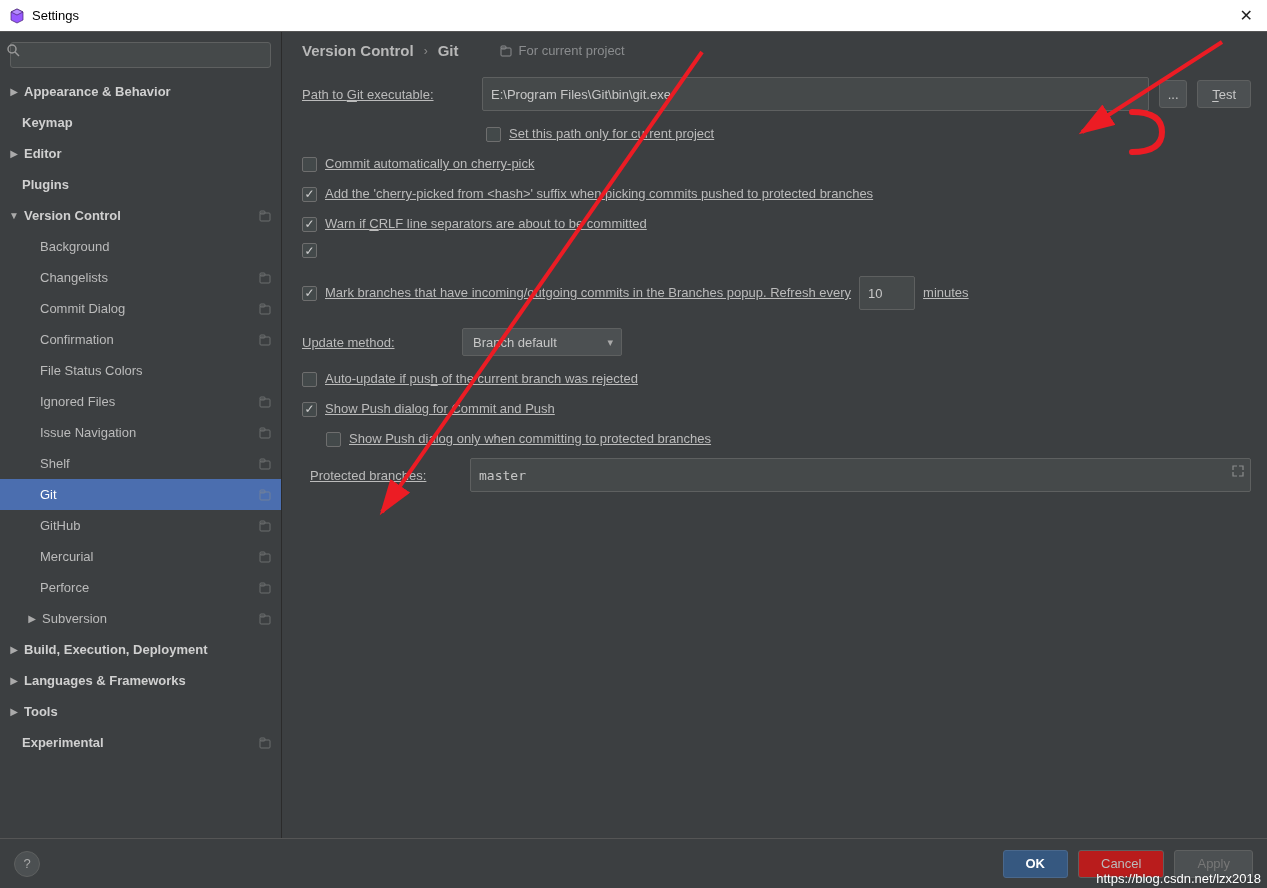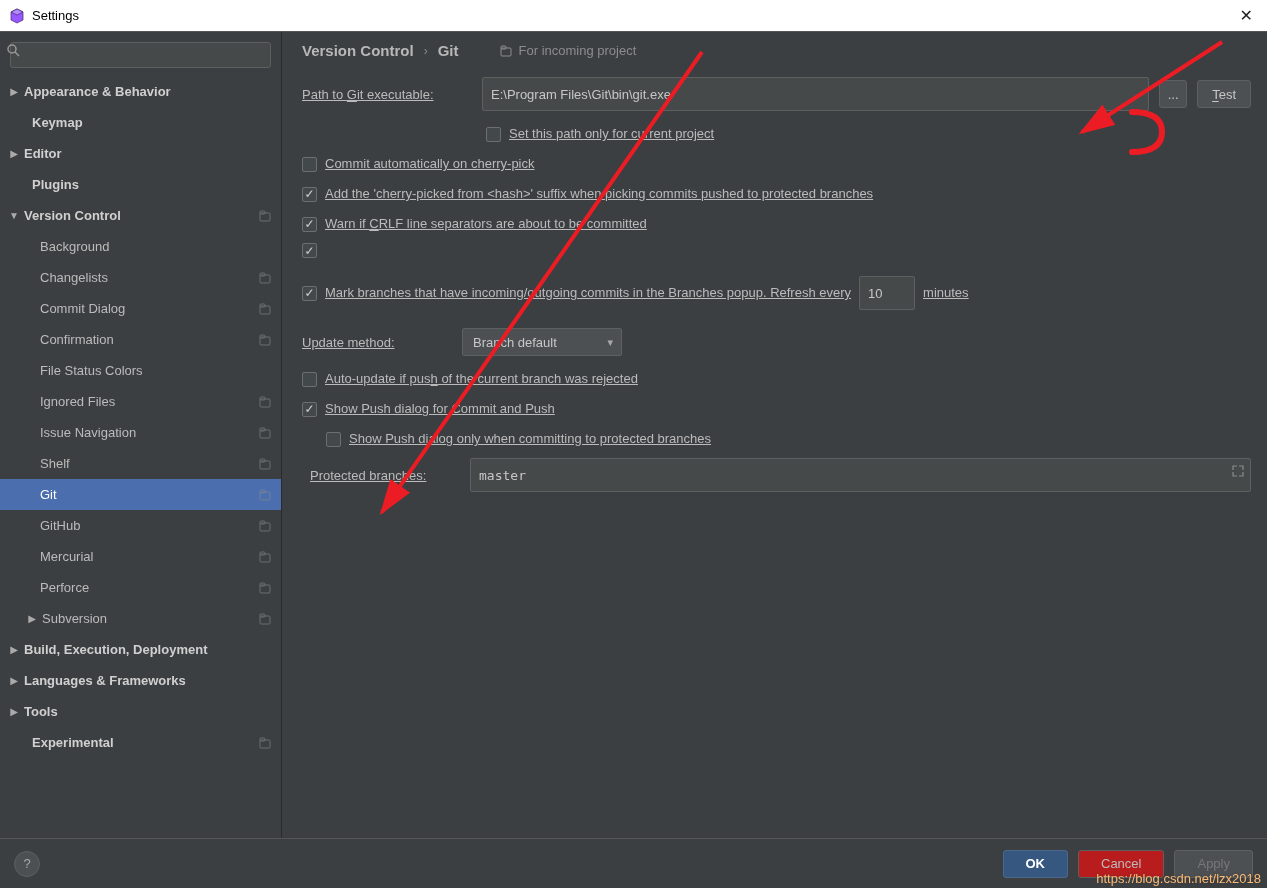--- a/index.html
+++ b/index.html
@@ -66,21 +66,21 @@
     cursor: pointer;
     white-space: nowrap;
   }
   .tree-item.selected { background: #4b6eaf; color: #fff; }
   .tree-arrow { width: 20px; display: inline-flex; justify-content: center; color: #aaa; font-size: 10px; }
   .tree-label { flex: 1; }
   .tree-badge { width: 16px; display: inline-flex; justify-content: center; color: #8a8c8c; }
   .tree-badge svg { opacity: 0.6; }
   .bold { font-weight: 600; color: #d0d0d0; }
   .tree-item.selected .tree-label { color: #fff; }
-  .lvl0 { padding-left: 32px; }
+  .lvl0 { padding-left: 22px; }
   .lvl0.with-arrow { padding-left: 4px; }
   .lvl1 { padding-left: 40px; }
   .lvl1.with-arrow { padding-left: 22px; }
   
   .content {
     flex: 1;
     background: #3c3f41;
     padding: 10px 16px 10px 20px;
     overflow: auto;
     position: relative;
@@ -181,21 +181,21 @@
   }
   .footer-buttons { display: flex; gap: 10px; }
   .footer-btn {
     height: 28px; padding: 0 22px; border-radius: 3px; cursor: pointer;
     font-size: 13px; border: 1px solid #5e6060;
   }
   .footer-btn.primary { background: #365880; color: #fff; border-color: #4a688c; font-weight: 600; }
   .footer-btn.secondary { background: #b91c1c; color: #bbb; }
   .footer-btn.disabled { background: #4c5052; color: #777; cursor: default; }
   .watermark {
-    position: absolute; right: 6px; bottom: 2px; color: #fdba74; font-size: 13px;
+    position: absolute; right: 6px; bottom: 2px; color: #ffffff; font-size: 13px;
     text-shadow: 0 0 2px #3c3f41; pointer-events: none;
   }
   
   .annotation {
     position: absolute; pointer-events: none;
   }
   u.mn { text-decoration: underline; text-underline-offset: 2px; }
 </style>
 </head>
 <body>
@@ -381,21 +381,21 @@
   <div class="content">
     <div class="breadcrumb">
       <span class="crumb">Version Control</span>
       <span class="sep">›</span>
       <span class="crumb">Git</span>
       <span class="scope">
         <svg width="14" height="14" viewBox="0 0 14 14">
           <rect x="2" y="4" width="10" height="8" rx="1" fill="none" stroke="#8a8c8e" stroke-width="1"></rect>
           <rect x="2" y="2" width="5" height="3" rx="1" fill="none" stroke="#8a8c8e" stroke-width="1"></rect>
         </svg>
-        <span>For incoming project</span>
+        <span>For current project</span>
       </span>
     </div>
 
     <div class="row">
       <span class="label" style="width:170px">Path to <u class="mn">G</u>it executable:</span>
       <input class="text-input path" value="E:\Program Files\Git\bin\git.exe" style="">
       <button class="btn browse">...</button>
       <button class="btn"><u class="mn">T</u>est</button>
     </div>
 

